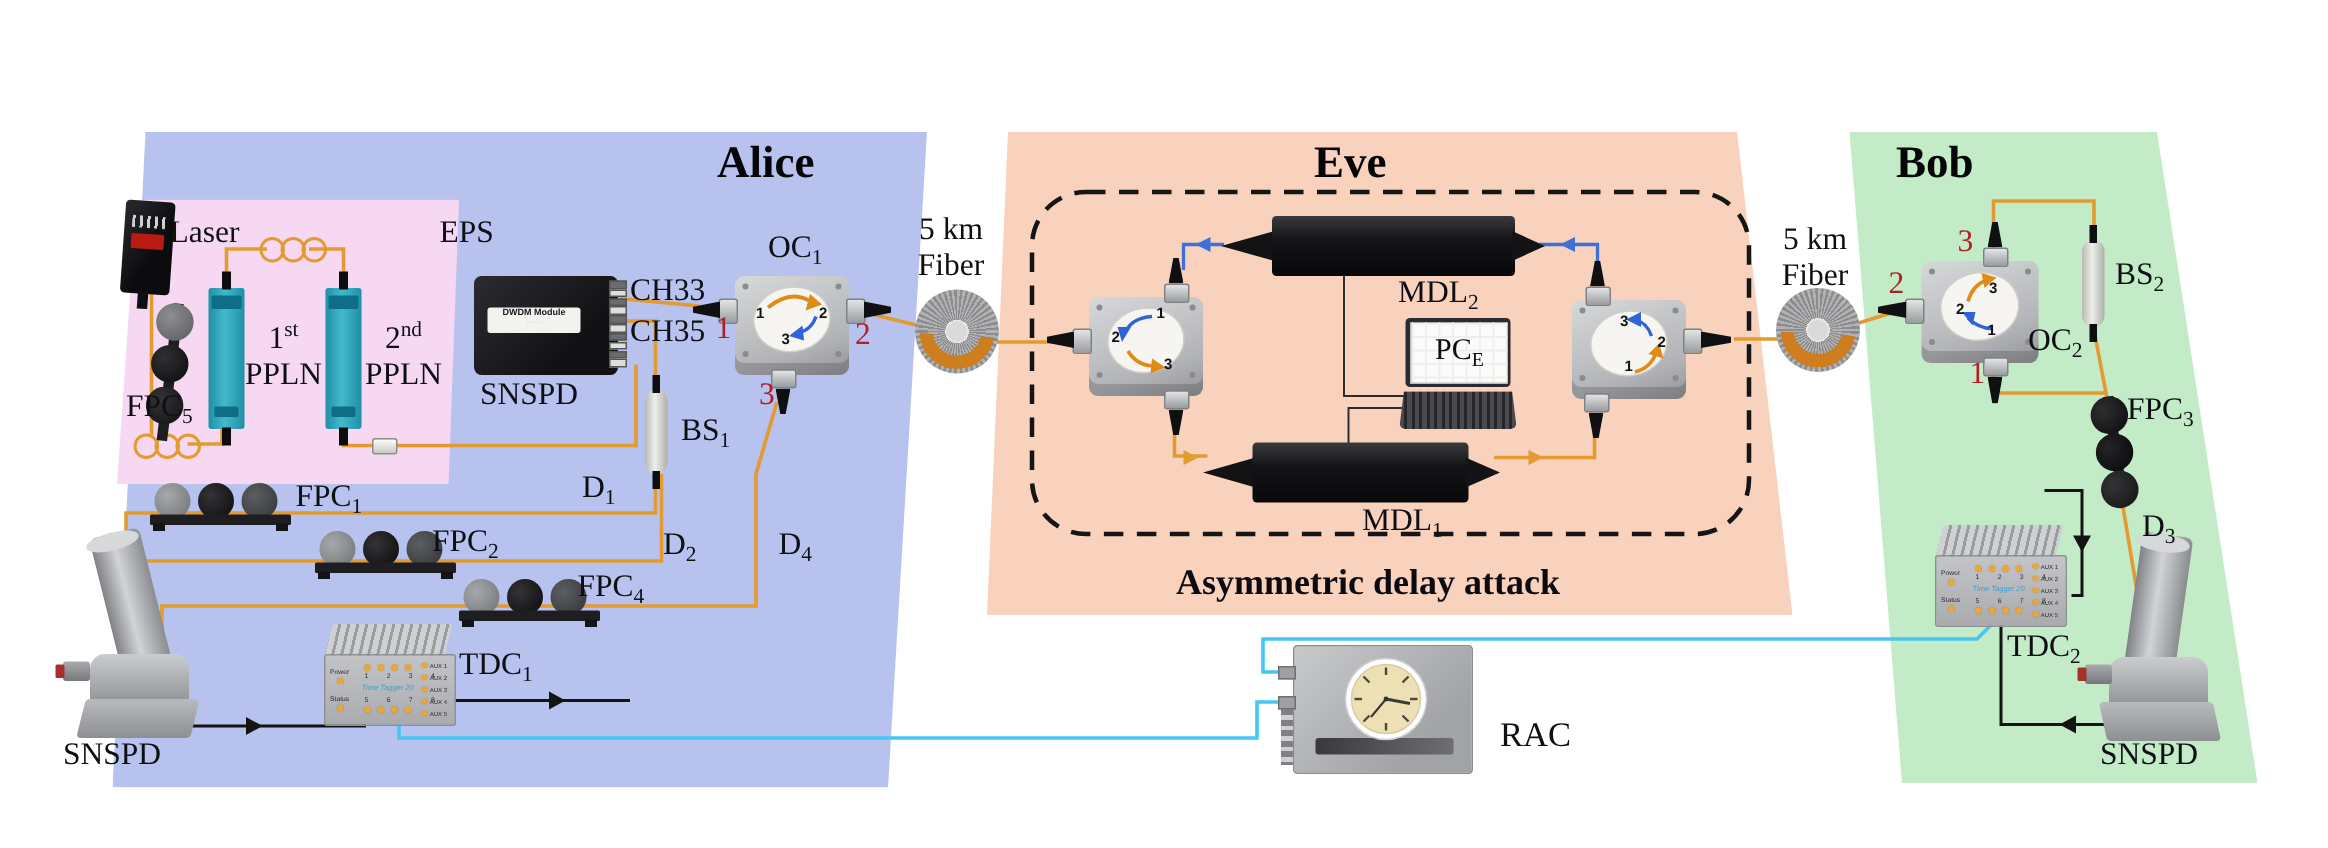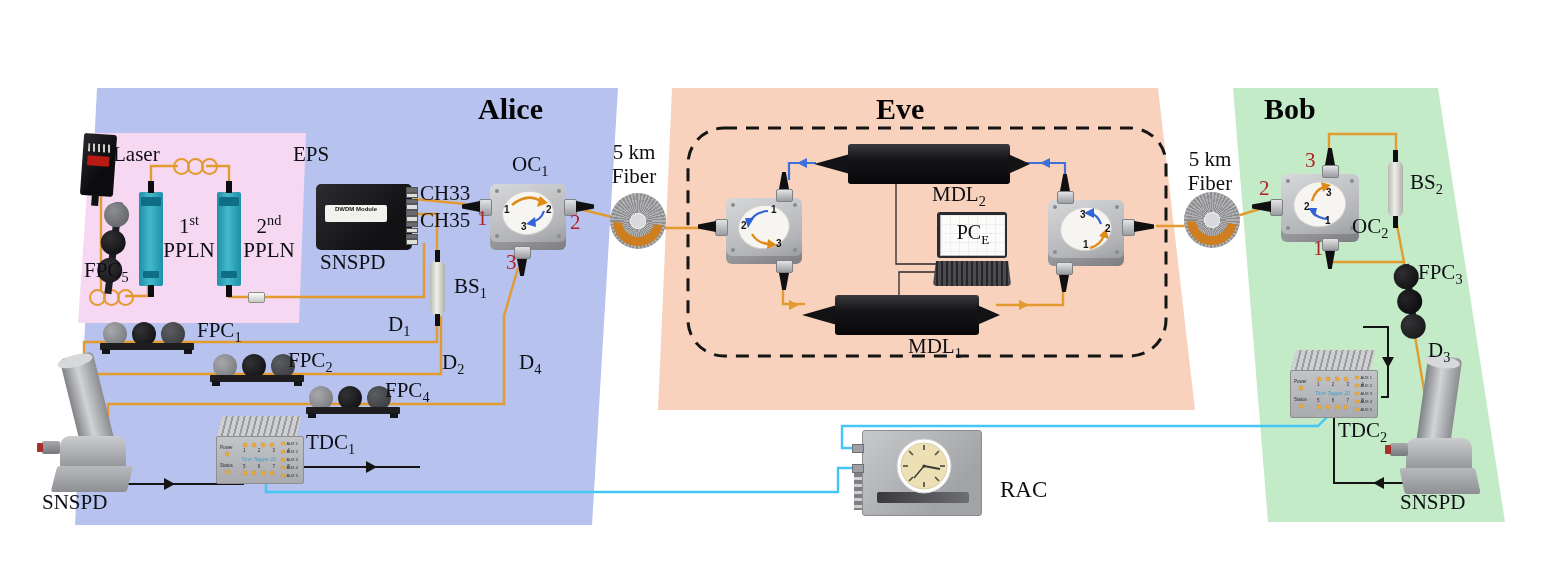--- a/index.html
+++ b/index.html
@@ -130,20 +130,21 @@
   <div class="panel" style="left:78px;top:133px;width:228px;height:190px;background:#F6D8F3;z-index:2;
               clip-path:polygon(13px 0,228px 0,221px 190px,0 190px);"></div>
   <div class="panel" style="left:640px;top:88px;width:565px;height:322px;background:#F8D2BC;z-index:1;
               clip-path:polygon(32px 0,518px 0,555px 322px,18px 322px);"></div>
   <div class="panel" style="left:1225px;top:88px;width:290px;height:434px;background:#C3EBC7;z-index:1;
               clip-path:polygon(8px 0,213px 0,280px 434px,43px 434px);"></div>
 
   <span class="title" style="left:478px;top:92px;">Alice</span>
   <span class="title" style="left:876px;top:92px;">Eve</span>
   <span class="title" style="left:1264px;top:92px;">Bob</span>
+  <span class="caption" style="left:742px;top:376px;width:340px;">Asymmetric delay attack</span>
 
   <svg class="wires" width="1552" height="565" viewBox="0 0 1552 565">
 
     <rect x="688" y="128" width="478" height="228" rx="36" fill="none" stroke="#151515" stroke-width="3" stroke-dasharray="13 9"></rect>
 
     <g stroke="#E39A2E" stroke-width="2.4" fill="none">
       <path d="M101,196 V290"></path>
       <path d="M125,296 H148 V284"></path>
       <path d="M151,192 V166 H178"></path>
       <path d="M206,166 H229 V192"></path>

